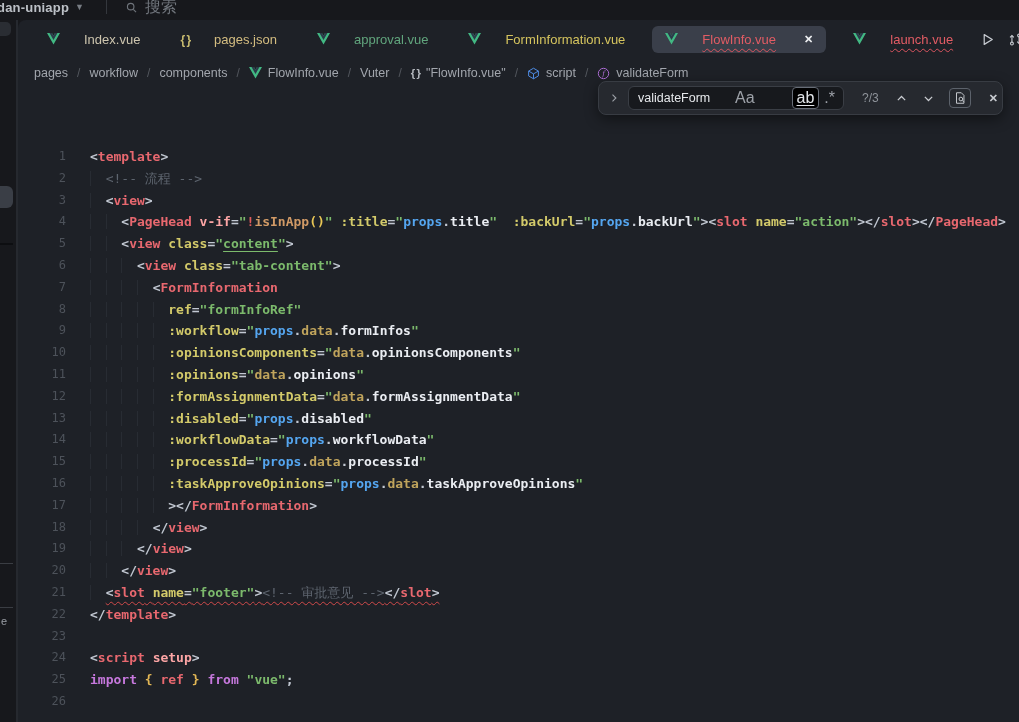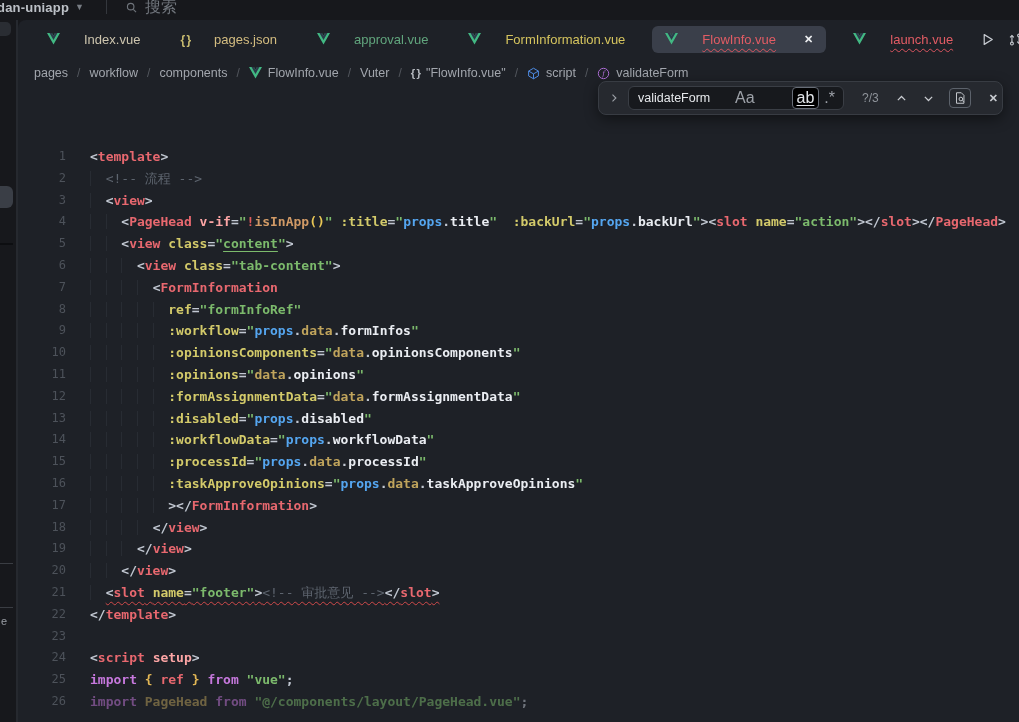--- a/index.html
+++ b/index.html
@@ -364,21 +364,20 @@
         <div class="codeline">
           <span class="ln">24</span>
           <span class="lc"><span class="tk tk-pu">&lt;</span><span class="tk tk-tag">script</span><span class="tk tk-sp"> </span><span class="tk tk-dir">setup</span><span class="tk tk-pu">&gt;</span></span>
         </div>
         <div class="codeline">
           <span class="ln">25</span>
           <span class="lc"><span class="tk tk-kw">import</span><span class="tk tk-sp"> </span><span class="tk tk-brace">{</span><span class="tk tk-sp"> </span><span class="tk tk-tag">ref</span><span class="tk tk-sp"> </span><span class="tk tk-brace">}</span><span class="tk tk-sp"> </span><span class="tk tk-kw">from</span><span class="tk tk-sp"> </span><span class="tk tk-str">"vue"</span><span class="tk tk-pu">;</span></span>
         </div>
         <div class="codeline dim">
           <span class="ln">26</span>
-          <span class="lc"><span class="tk tk-kw">import</span><span class="tk tk-sp"> </span><span class="tk tk-gold">PageHead</span><span class="tk tk-sp"> </span><span class="tk tk-kw">from</span><span class="tk tk-sp"> </span><span class="tk tk-str">"@/components/layout/PageHead.vue"</span><span class="tk tk-pu">;</span></span>
         </div>
       </div>
   </div>
 </div>
 
 <div class="findbar">
   <span class="find-expand">
     <svg viewBox="0 0 16 16" width="12" height="12" fill="none" stroke="#9da1a8" stroke-width="1.5">
         <path d="M6 3.5L10.5 8 6 12.5"></path>
       </svg>

